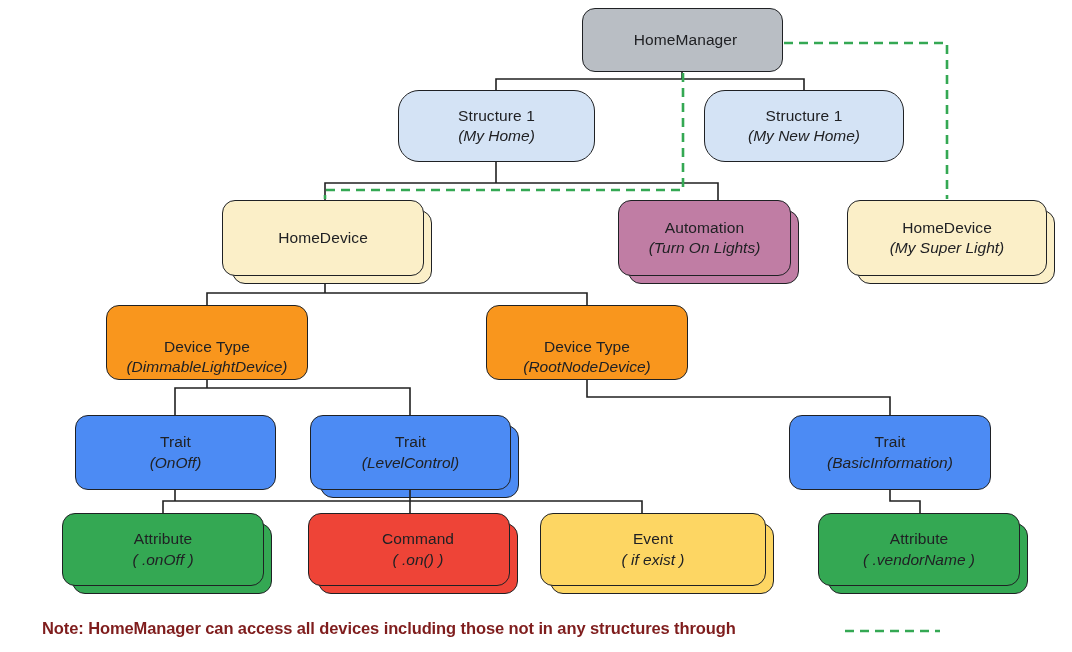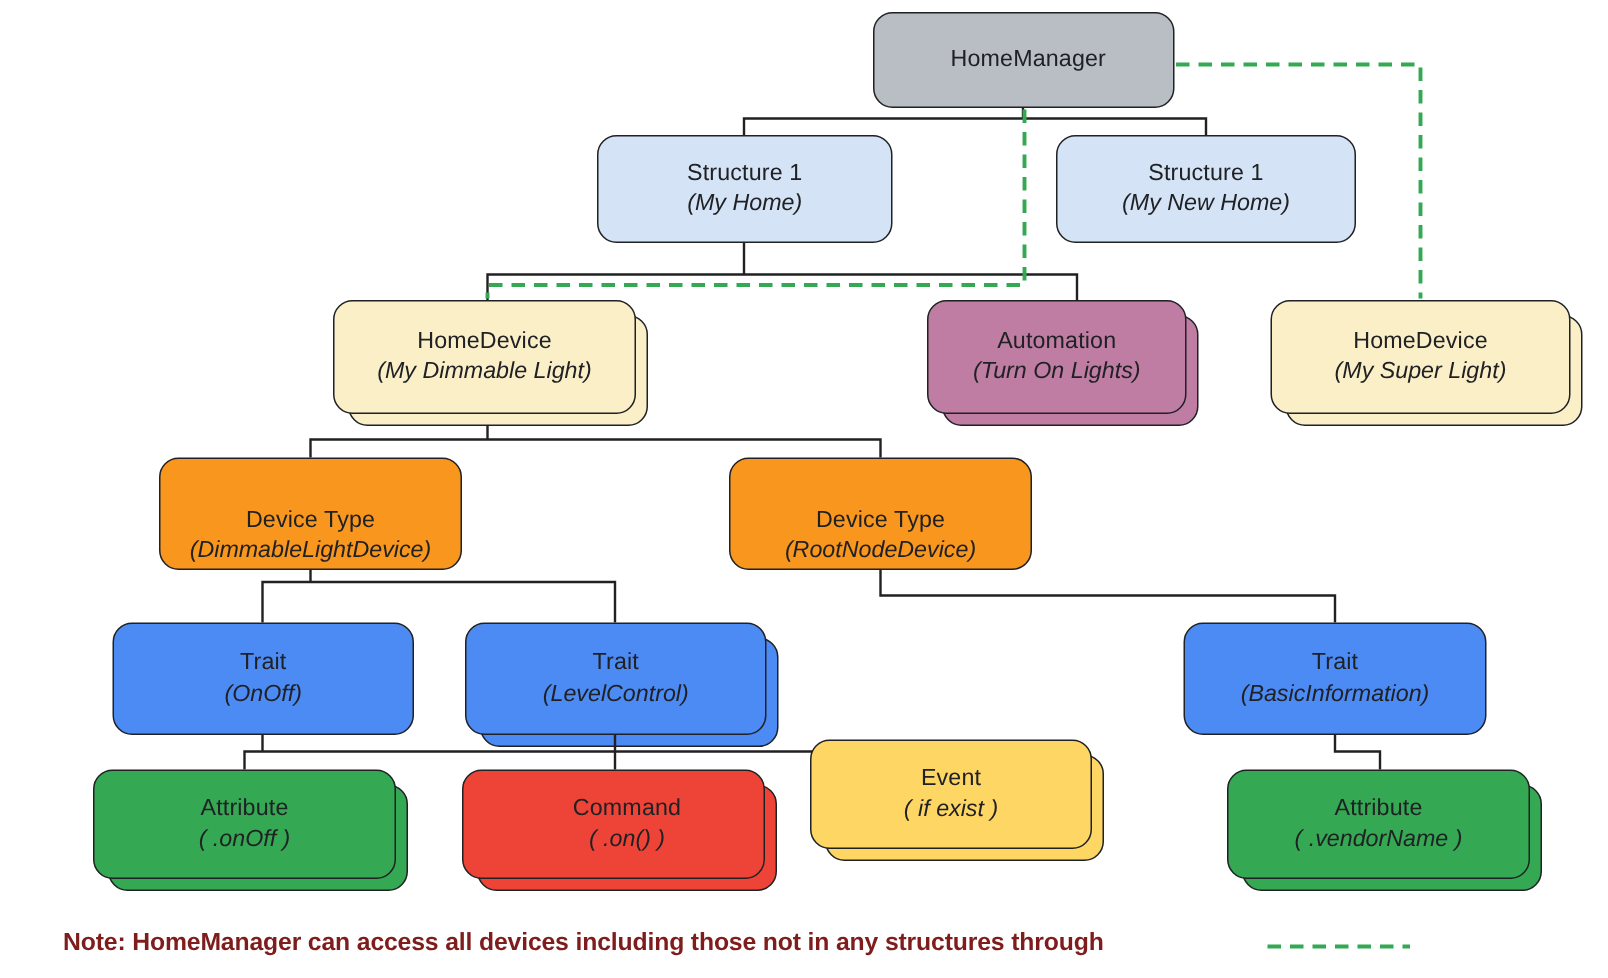--- a/index.html
+++ b/index.html
@@ -16,21 +16,21 @@
   }
   .node .t { font-size:15.5px; font-weight:500; letter-spacing:.1px; }
   .node .s { font-size:15.5px; font-style:italic; }
   .stacked::before {
     content:""; position:absolute; left:9px; top:9px;
     width:100%; height:100%; box-sizing:border-box;
     background:inherit; border:1.5px solid #1f2124; border-radius:13px;
     z-index:-1;
   }
   .c-gray   { background:#b9bec4;padding-left:12px; }
-  .c-lblue  { background:#d4e3f5; }
+  .c-lblue  { background:#d4e3f5;border-radius:21px; }
   .c-cream  { background:#fbefc8; }
   .c-mauve  { background:#c07da4; }
   .c-orange { background:#f9961d;justify-content:flex-end; }
   .c-blue   { background:#4c8bf4; }
   .c-green  { background:#34a853; }
   .c-red    { background:#ee4437;padding-left:24px; }
   .c-yellow { background:#fdd663; }
   .note {
     position:absolute; left:42px; top:619px; width:800px;
     font-size:16.5px; font-weight:700; color:#7f1d1d; letter-spacing:-.1px;
@@ -65,21 +65,20 @@
     <div class="s">(My Home)</div>
   </div>
 
   <div class="node c-lblue" style="left:704px; top:90px; width:200px; height:72px;">
     <div class="t">Structure 1</div>
     <div class="s">(My New Home)</div>
   </div>
 
   <div class="node c-cream stacked" style="left:222px; top:200px; width:202px; height:76px;">
     <div class="t">HomeDevice</div>
-    <div class="s">(My Dimmable Light)</div>
   </div>
 
   <div class="node c-mauve stacked" style="left:618px; top:200px; width:173px; height:76px;">
     <div class="t">Automation</div>
     <div class="s">(Turn On Lights)</div>
   </div>
 
   <div class="node c-cream stacked" style="left:847px; top:200px; width:200px; height:76px;">
     <div class="t">HomeDevice</div>
     <div class="s">(My Super Light)</div>
@@ -113,21 +112,21 @@
   <div class="node c-green stacked" style="left:62px; top:513px; width:202px; height:73px;">
     <div class="t">Attribute</div>
     <div class="s">( .onOff )</div>
   </div>
 
   <div class="node c-red stacked" style="left:308px; top:513px; width:202px; height:73px;">
     <div class="t">Command</div>
     <div class="s">( .on() )</div>
   </div>
 
-  <div class="node c-yellow stacked" style="left:540px; top:493px; width:188px; height:73px;">
+  <div class="node c-yellow stacked" style="left:540px; top:513px; width:226px; height:73px;">
     <div class="t">Event</div>
     <div class="s">( if exist )</div>
   </div>
 
   <div class="node c-green stacked" style="left:818px; top:513px; width:202px; height:73px;">
     <div class="t">Attribute</div>
     <div class="s">( .vendorName )</div>
   </div>
 
   <div class="note">Note: HomeManager can access all devices including those not in any structures through</div>

